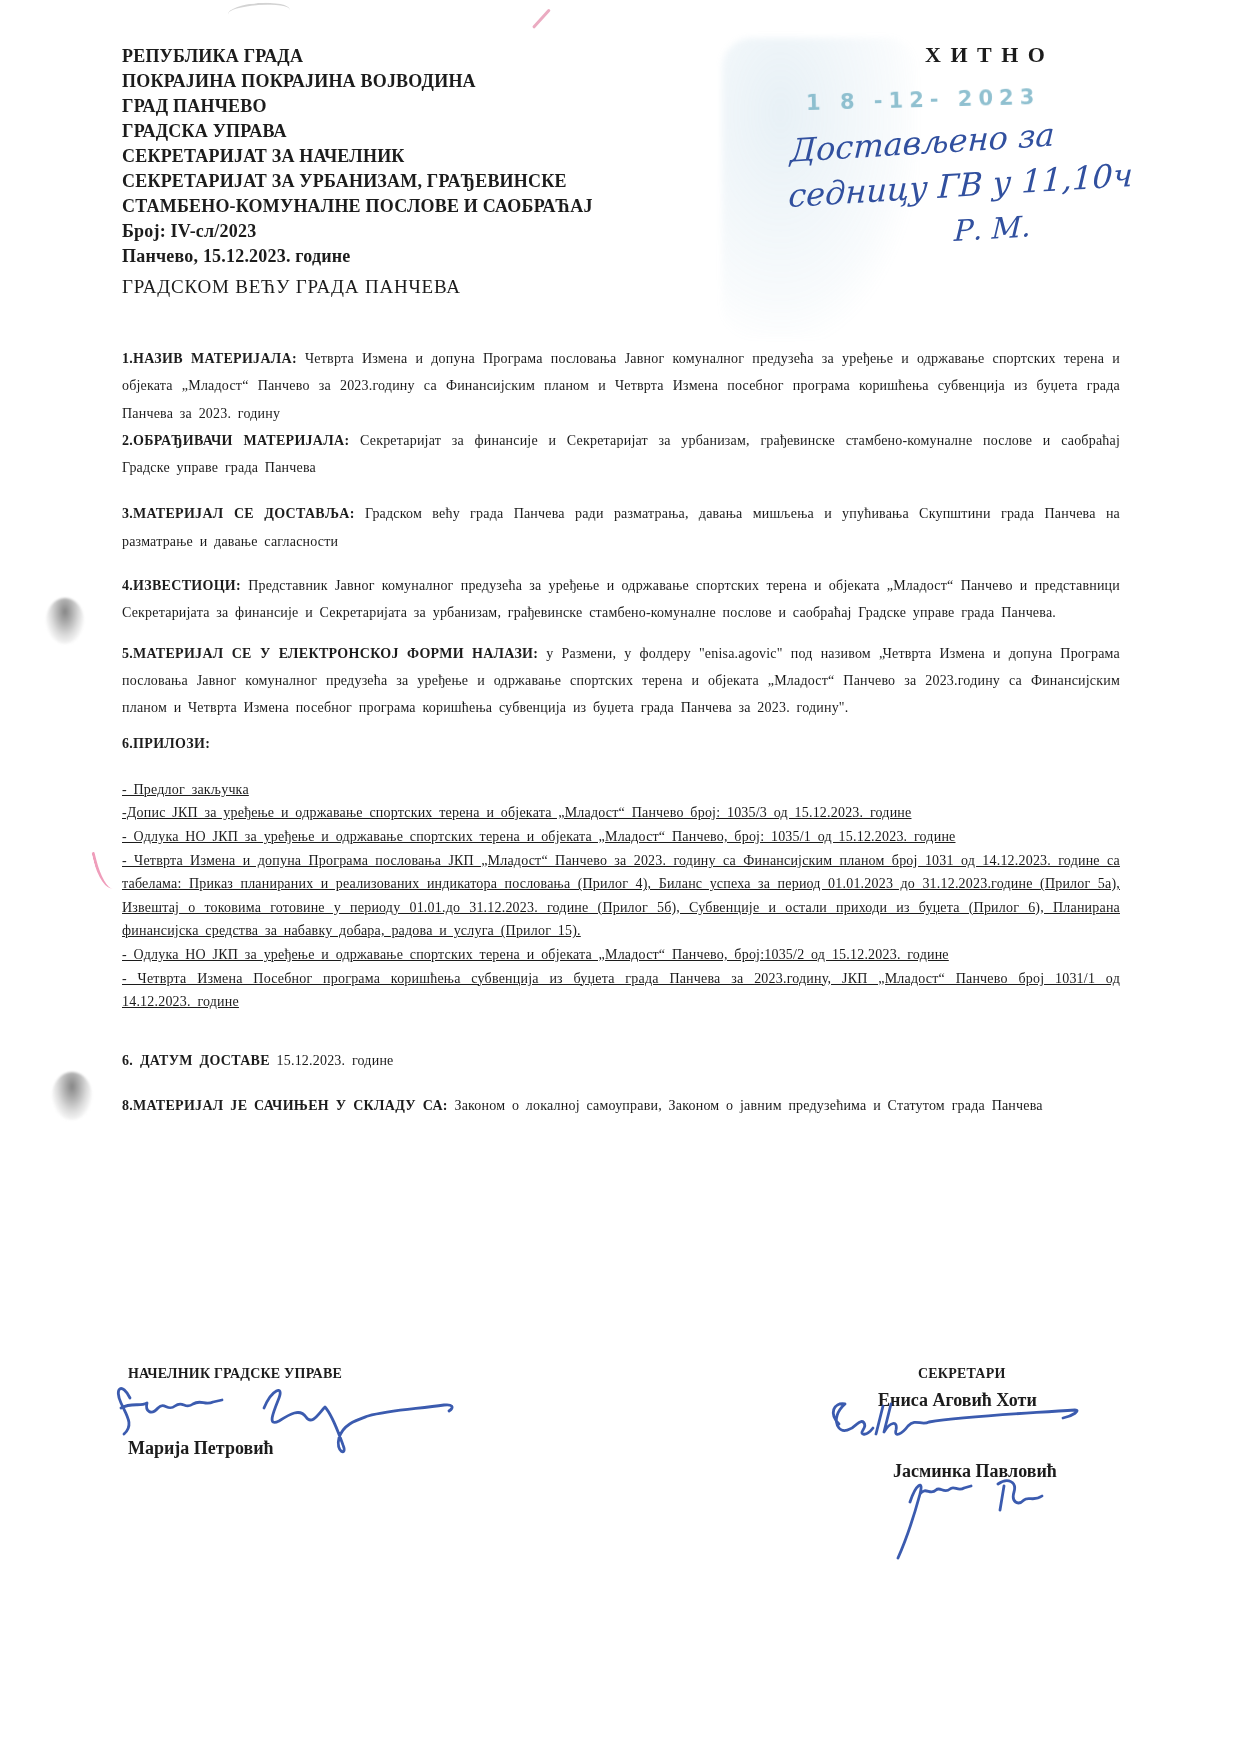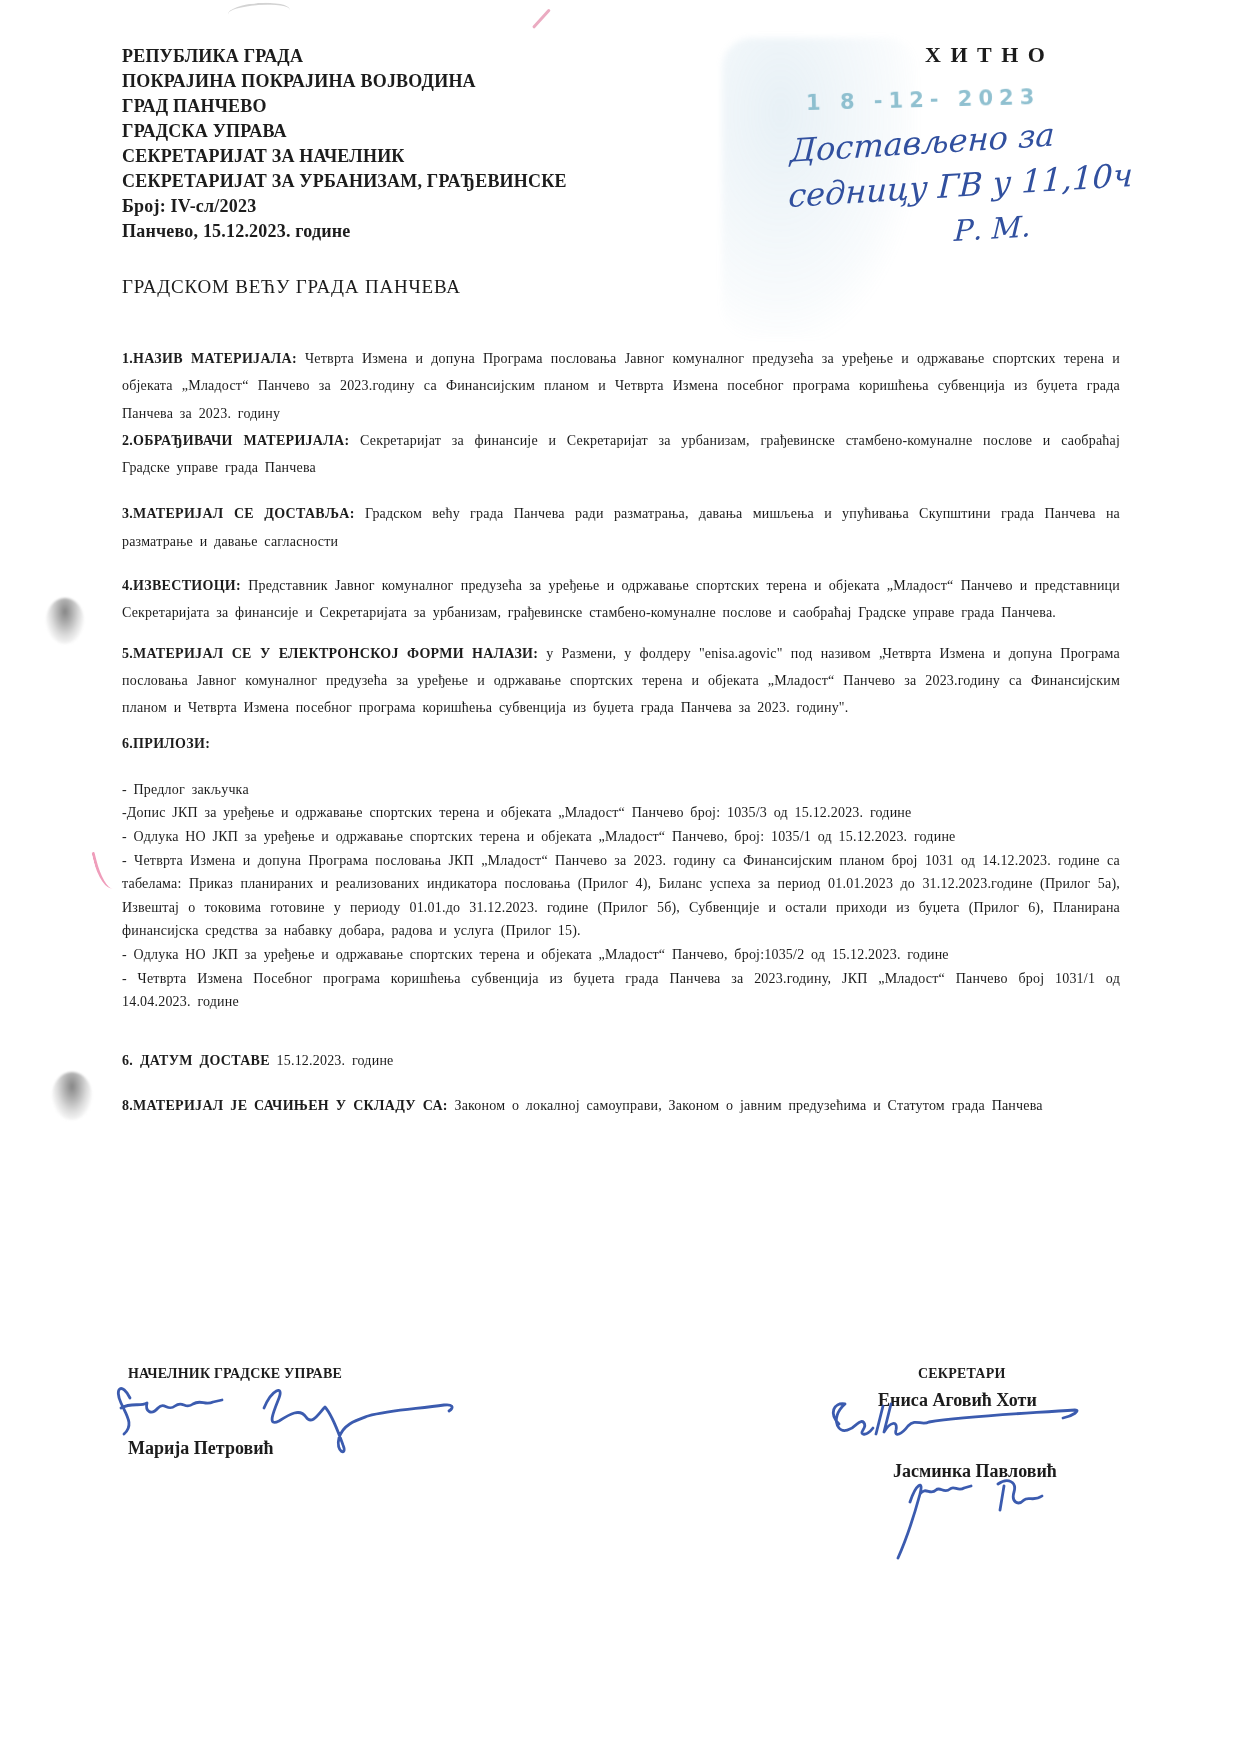--- a/index.html
+++ b/index.html
@@ -29,21 +29,21 @@
   .doc-body{left:122px;top:345px;width:998px;font-size:14px;line-height:27.3px;
     text-align:justify;letter-spacing:.2px;word-spacing:3px;}
   .doc-body p{margin:0;}
   .g19{margin-top:19px!important;}
   .g17{margin-top:17px!important;}
   .g13{margin-top:13px!important;}
   .g8{margin-top:8px!important;}
   .g21{margin-top:21px!important;}
   .g33{margin-top:33px!important;}
   .g18{margin-top:18px!important;}
-  .attach{line-height:23.6px;}
+  .attach{line-height:23.6px;text-decoration:underline;}
   b{letter-spacing:.3px;}
   
   .sig-title{font-weight:bold;font-size:14px;letter-spacing:.2px;}
   .sig-name{font-weight:bold;font-size:18px;}
   svg.ink{overflow:visible;}
   svg.ink path{fill:none;stroke:#2a4da8;stroke-width:2.8;stroke-linecap:round;stroke-linejoin:round;opacity:.92;}
   
   .punch{border-radius:50%;filter:blur(1px);
     background:radial-gradient(ellipse at 50% 30%, #868686 0%, #a9a9a9 22%, #dcdcdc 52%, #ffffff 78%);}
   .punch1{left:46px;top:598px;width:38px;height:46px;}
@@ -63,20 +63,21 @@
 <div class="abs punch punch1"></div>
 <div class="abs punch punch2"></div>
 
 <div class="abs letterhead">
   <div>РЕПУБЛИКА ГРАДА</div>
   <div>ПОКРАЈИНА ПОКРАЈИНА ВОЈВОДИНА</div>
   <div>ГРАД ПАНЧЕВО</div>
   <div>ГРАДСКА УПРАВА</div>
   <div>СЕКРЕТАРИЈАТ ЗА НАЧЕЛНИК</div>
   <div>СЕКРЕТАРИЈАТ ЗА УРБАНИЗАМ, ГРАЂЕВИНСКЕ</div>
+  <div>СТАМБЕНО-КОМУНАЛНЕ ПОСЛОВЕ И САОБРАЋАЈ</div>
   <div>Број: IV-сл/2023</div>
   <div>Панчево, 15.12.2023. године</div>
 </div>
 
 <div class="abs urgent">Х И Т Н О</div>
 
 <div class="abs stamp-smudge"></div>
 <div class="abs stamp-date">1 8 -12- 2023</div>
 
 <div class="abs hand-note">
@@ -92,21 +93,21 @@
   <p><b>2.ОБРАЂИВАЧИ МАТЕРИЈАЛА:</b><span> Секретаријат за финансије и Секретаријат за урбанизам, грађевинске стамбено-комуналне послове и саобраћај Градске управе града Панчева</span></p>
   <p class="g19"><b>3.МАТЕРИЈАЛ СЕ ДОСТАВЉА:</b><span> Градском већу града Панчева ради разматрања, давања мишљења и упућивања Скупштини града Панчева на разматрање и давање сагласности</span></p>
   <p class="g17"><b>4.ИЗВЕСТИОЦИ:</b><span> Представник Јавног комуналног предузећа за уређење и одржавање спортских терена и објеката  „Младост“ Панчево и представници Секретаријата за финансије и Секретаријата за урбанизам, грађевинске стамбено-комуналне послове и саобраћај Градске управе града Панчева.</span></p>
   <p class="g13"><b>5.МАТЕРИЈАЛ СЕ У ЕЛЕКТРОНСКОЈ ФОРМИ НАЛАЗИ:</b><span> у Размени, у фолдеру "enisa.agovic" под називом „Четврта Измена и допуна Програма пословања Јавног комуналног предузећа за уређење и одржавање спортских терена и објеката „Младост“ Панчево за 2023.годину са Финансијским планом и Четврта Измена посебног програма коришћења субвенција из буџета града Панчева за 2023. годину".</span></p>
   <p class="g8"><b>6.ПРИЛОЗИ:</b></p>
   <p class="attach g21">- Предлог закључка</p>
   <p class="attach">-Допис ЈКП за уређење и одржавање спортских терена и објеката „Младост“ Панчево број: 1035/3 од 15.12.2023. године</p>
   <p class="attach">- Одлука НО ЈКП за уређење  и одржавање спортских терена и објеката „Младост“ Панчево, број: 1035/1 од 15.12.2023. године</p>
   <p class="attach">- Четврта Измена и допуна Програма пословања ЈКП „Младост“ Панчево за 2023. годину са Финансијским планом број 1031 од 14.12.2023. године са табелама: Приказ планираних и реализованих индикатора пословања (Прилог 4),  Биланс успеха за период 01.01.2023 до 31.12.2023.године (Прилог 5а), Извештај о токовима готовине у периоду 01.01.до 31.12.2023. године (Прилог 5б), Субвенције и остали приходи из буџета (Прилог 6), Планирана финансијска средства за набавку добара, радова и услуга (Прилог 15).</p>
   <p class="attach">- Одлука НО ЈКП за уређење  и одржавање спортских терена и објеката „Младост“ Панчево, број:1035/2 од 15.12.2023. године</p>
-  <p class="attach">- Четврта Измена Посебног програма коришћења субвенција из буџета града Панчева за 2023.годину, ЈКП „Младост“ Панчево број 1031/1 од 14.04.2023. године</p>
+  <p class="attach">- Четврта Измена Посебног програма коришћења субвенција из буџета града Панчева за 2023.годину, ЈКП „Младост“ Панчево број 1031/1 од 14.12.2023. године</p>
   <p class="g33"><b>6. ДАТУМ ДОСТАВЕ</b><span> 15.12.2023. године</span></p>
   <p class="g18"><b>8.МАТЕРИЈАЛ ЈЕ САЧИЊЕН У СКЛАДУ СА:</b><span> Законом о локалној самоуправи, Законом о јавним предузећима и Статутом града Панчева</span></p>
 </div>
 
 <div class="abs sig-title" style="left:128px;top:1366px;">НАЧЕЛНИК ГРАДСКЕ УПРАВЕ</div>
 <svg class="abs ink" style="left:112px;top:1378px;" width="345" height="75" viewBox="0 0 345 75">
   <path d="M18,20 C10,4 2,10 9,25 C15,38 22,47 12,56 M9,30 C20,24 28,29 35,25 C33,33 39,38 46,30 C53,23 55,34 63,28 C71,22 73,32 81,26 C89,21 93,28 101,24 L110,22"></path>
   <path d="M152,30 C160,11 172,7 167,20 C161,35 155,49 167,43 C178,36 188,30 194,39 C200,48 207,35 213,29 C221,38 226,54 231,67 C236,79 223,74 227,60 C231,46 245,42 256,38 C278,32 305,31 332,27 C340,26 343,29 337,33"></path>
 </svg>
 <div class="abs sig-name" style="left:128px;top:1438px;">Марија Петровић</div>

